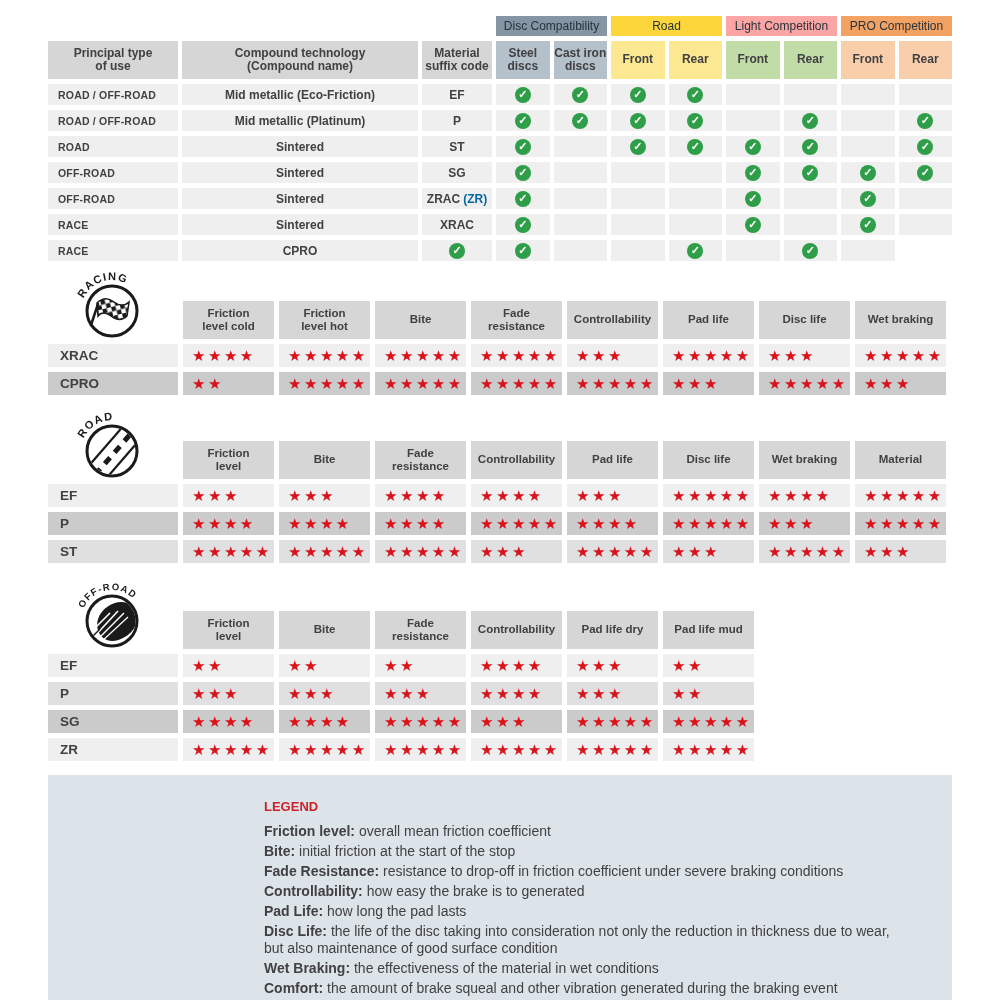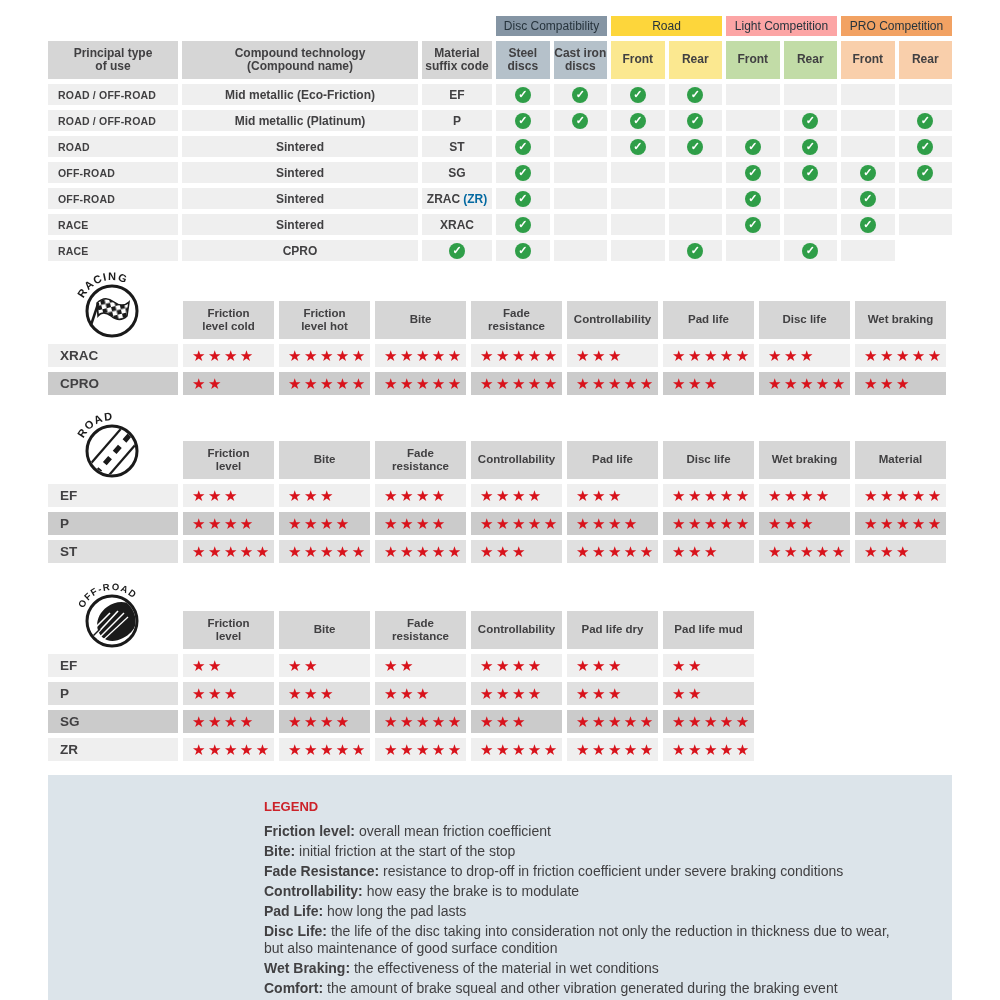--- a/index.html
+++ b/index.html
@@ -386,21 +386,21 @@
           <div class="rstars sh-light">★★★★★</div>
         </div>
       </section>
     </div>
   <div class="legend">
     <div class="legend-title">LEGEND</div>
     <div id="legend-items">
         <div class="legend-item"><b>Friction level:</b><span> overall mean friction coefficient</span></div>
         <div class="legend-item"><b>Bite:</b><span> initial friction at the start of the stop</span></div>
         <div class="legend-item"><b>Fade Resistance:</b><span> resistance to drop-off in friction coefficient under severe braking conditions</span></div>
-        <div class="legend-item"><b>Controllability:</b><span> how easy the brake is to modulate</span></div>
+        <div class="legend-item"><b>Controllability:</b><span> how easy the brake is to generated</span></div>
         <div class="legend-item"><b>Pad Life:</b><span> how long the pad lasts</span></div>
         <div class="legend-item"><b>Disc Life:</b><span> the life of the disc taking into consideration not only the reduction in thickness due to wear,
 but also maintenance of good surface condition</span></div>
         <div class="legend-item"><b>Wet Braking:</b><span> the effectiveness of the material in wet conditions</span></div>
         <div class="legend-item"><b>Comfort:</b><span> the amount of brake squeal and other vibration generated during the braking event</span></div>
         <div class="legend-item"><b>Pad Life in mud:</b><span> important for off-road bikes</span></div>
       </div>
   </div>
 </div>
 

